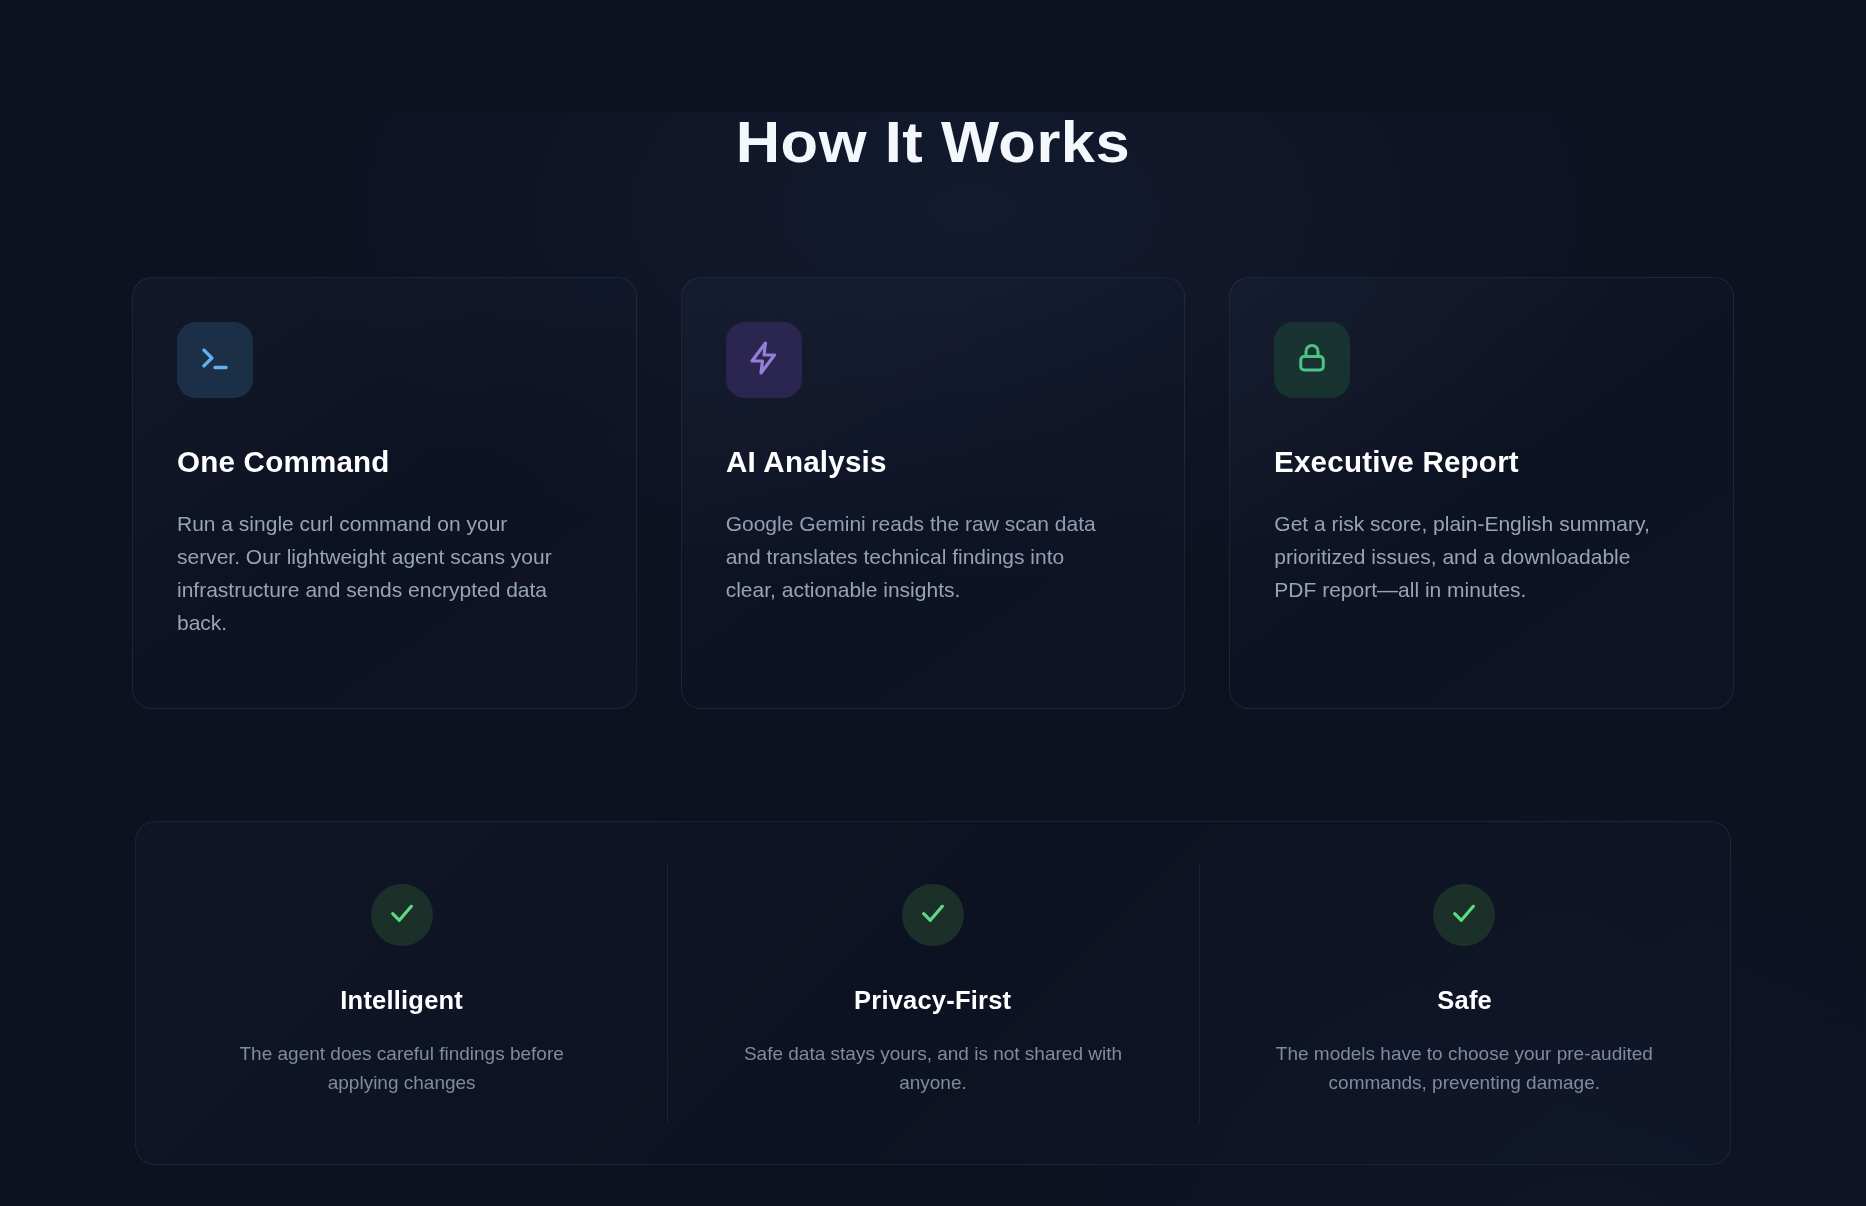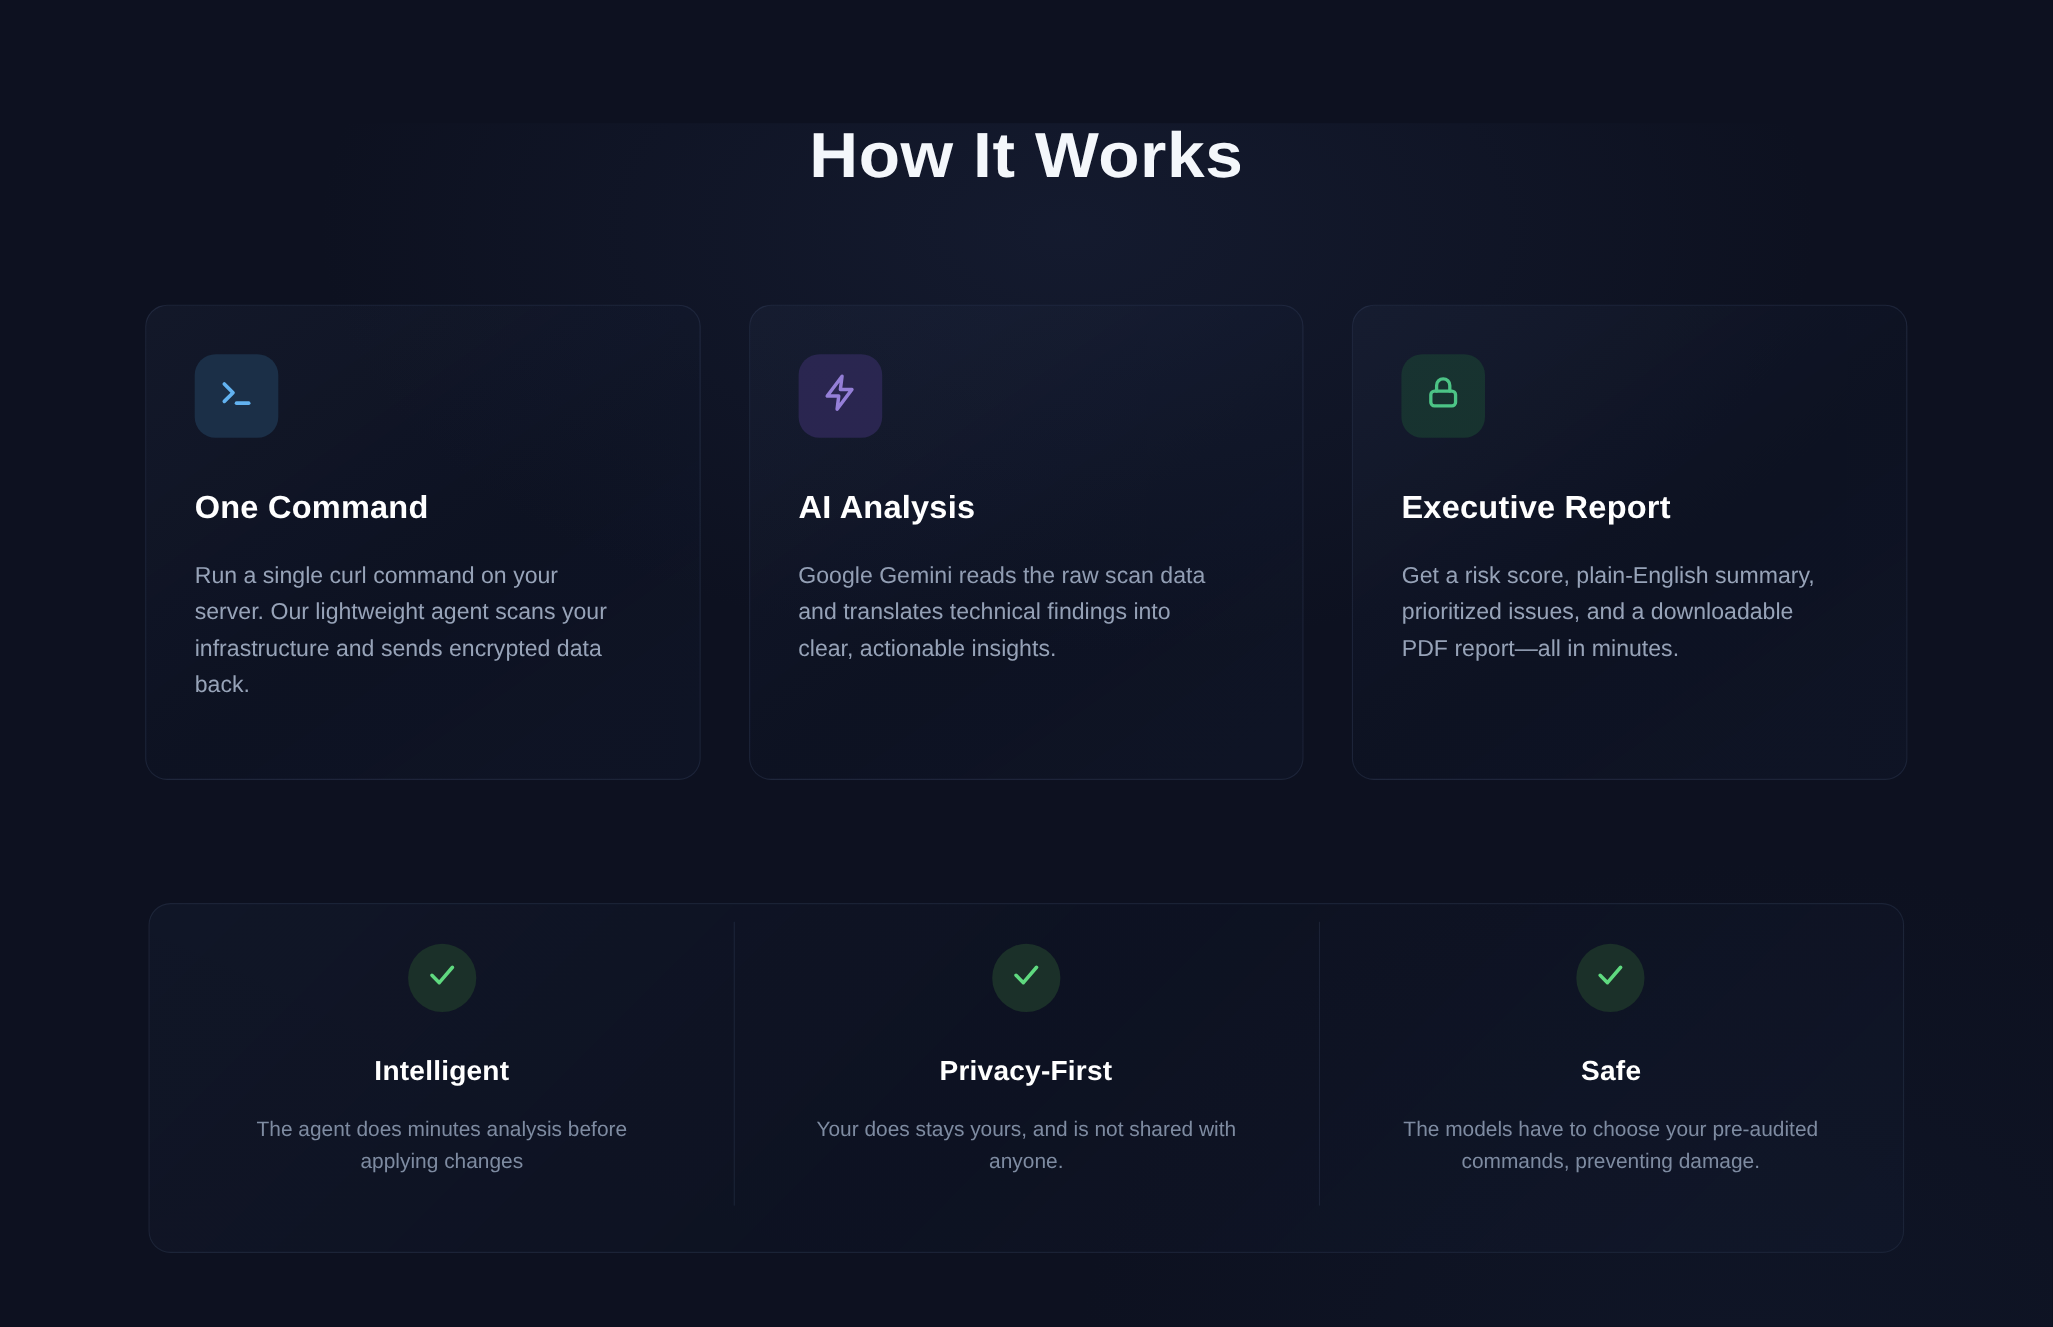--- a/index.html
+++ b/index.html
@@ -99,21 +99,21 @@
 
   
   .bottom-panel {
     width: 1596px;
     margin: 0 auto;
     margin-top: 112px;
     border: 1px solid rgba(120,145,190,0.12);
     border-radius: 20px;
     background: linear-gradient(135deg, rgba(20,27,45,0.55) 0%, rgba(14,19,35,0.72) 48%, rgba(17,23,41,0.55) 100%);
     display: flex;
-    padding: 36px 0 66px 0;
+    padding: 62px 0 66px 0;
   }
 
   .feature {
     flex: 1 1 0;
     text-align: center;
     padding: 0 42px;
     position: relative;
   }
   .feature + .feature::before {
     content: "";
@@ -207,33 +207,33 @@
 
     <div class="feature">
       <div class="check-circle">
         <span>
           <svg width="32" height="32" viewBox="0 0 24 24" fill="none" stroke="#5fd97f" stroke-width="2.4" stroke-linecap="round" stroke-linejoin="round">
             <polyline points="5 12.5 10 17.5 19 7"></polyline>
           </svg>
         </span>
       </div>
       <div class="feature-title">Intelligent</div>
-      <div class="feature-body">The agent does minutes analysis before applying changes</div>
+      <div class="feature-body">The agent does careful findings before applying changes</div>
     </div>
 
     <div class="feature">
       <div class="check-circle">
         <span>
           <svg width="32" height="32" viewBox="0 0 24 24" fill="none" stroke="#5fd97f" stroke-width="2.4" stroke-linecap="round" stroke-linejoin="round">
             <polyline points="5 12.5 10 17.5 19 7"></polyline>
           </svg>
         </span>
       </div>
       <div class="feature-title">Privacy-First</div>
-      <div class="feature-body">Your does stays yours, and is not shared with anyone.</div>
+      <div class="feature-body">Safe data stays yours, and is not shared with anyone.</div>
     </div>
 
     <div class="feature">
       <div class="check-circle">
         <span>
           <svg width="32" height="32" viewBox="0 0 24 24" fill="none" stroke="#5fd97f" stroke-width="2.4" stroke-linecap="round" stroke-linejoin="round">
             <polyline points="5 12.5 10 17.5 19 7"></polyline>
           </svg>
         </span>
       </div>

